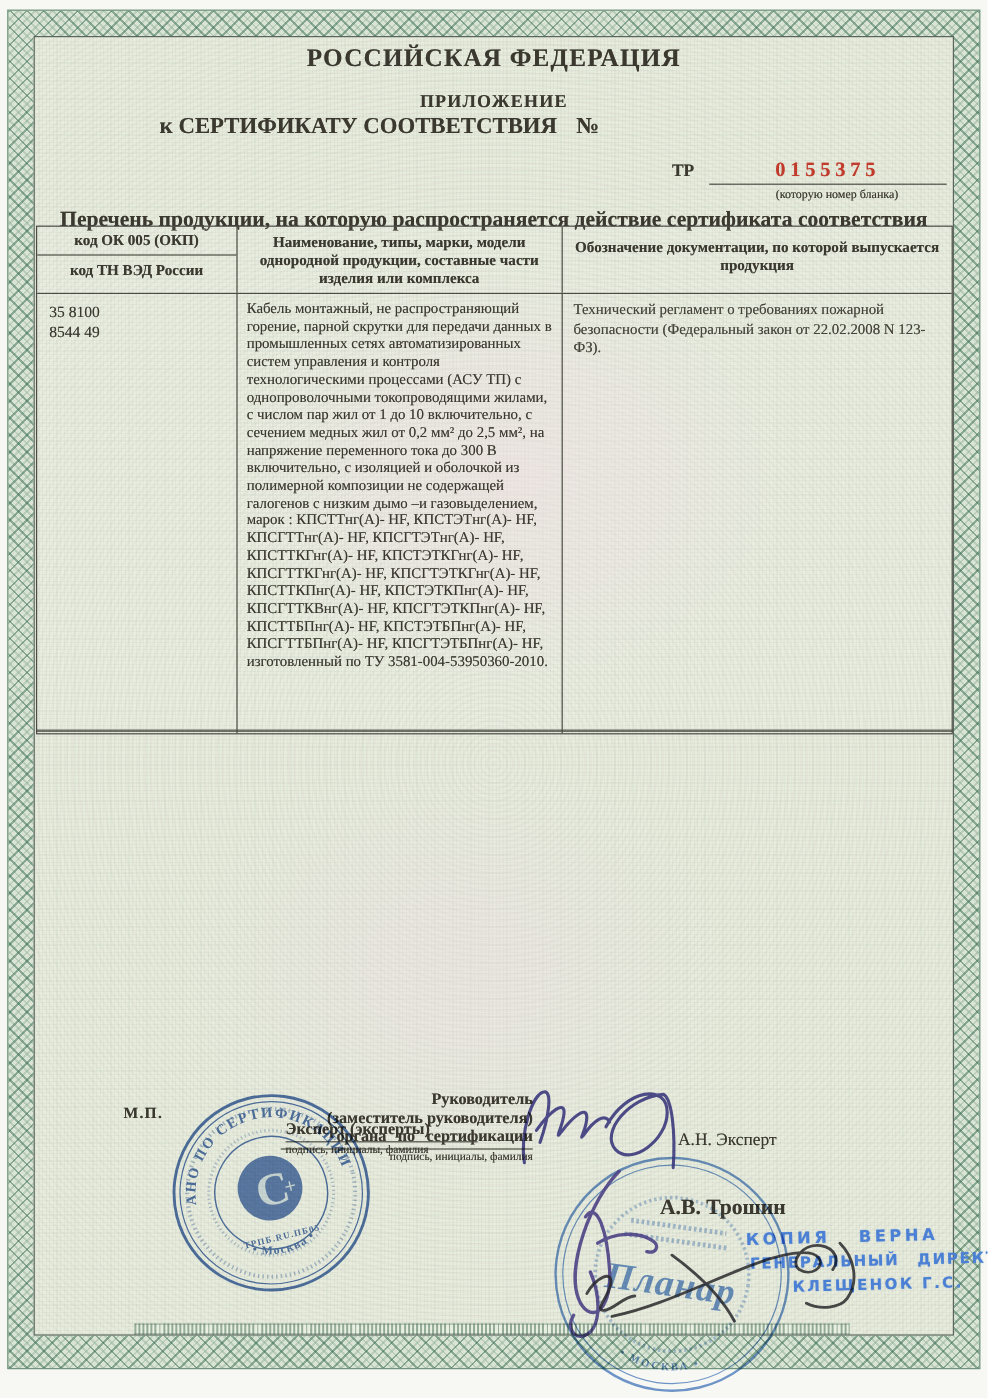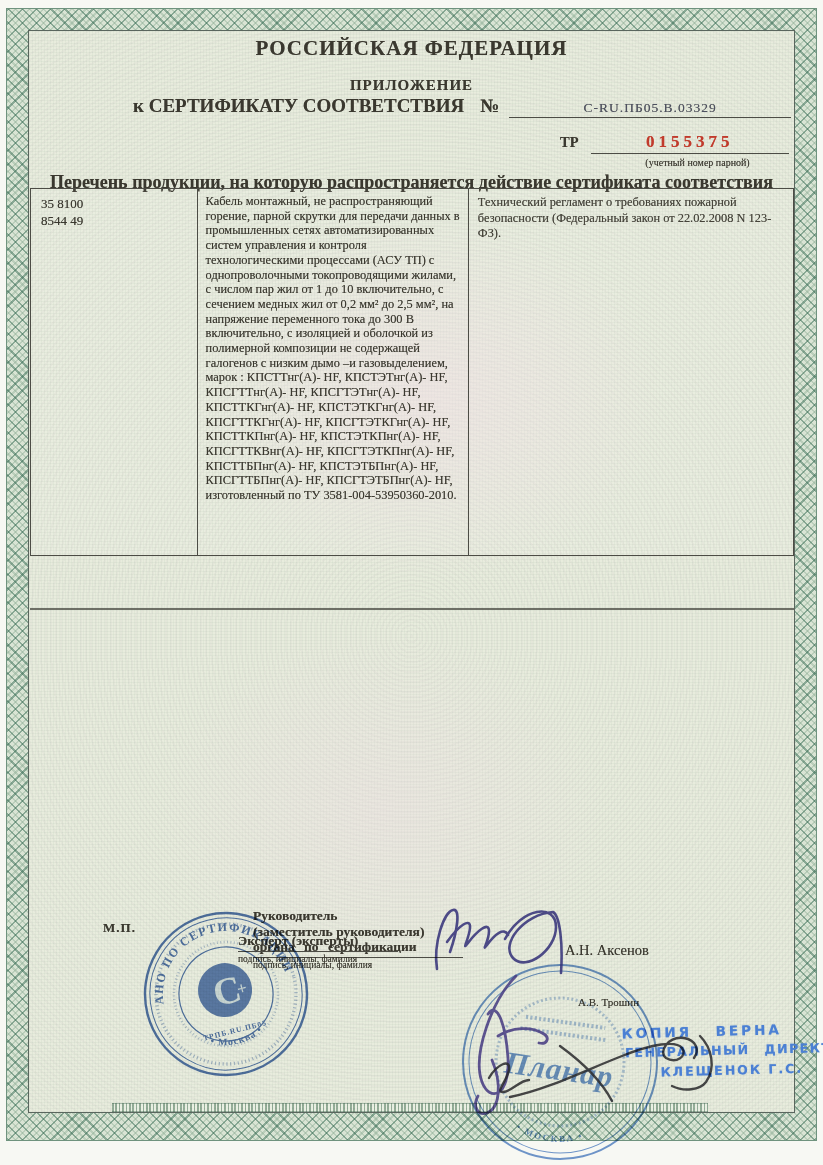--- a/index.html
+++ b/index.html
@@ -76,60 +76,67 @@
 
   <div class="frame"></div>
   <div class="inner"></div>
 
   <div class="abs ink b ctr" style="left:0;width:823px;top:77px;font-size:15px;letter-spacing:1px;">ПРИЛОЖЕНИЕ</div>
   <div class="abs ink b ctr" style="left:0;width:823px;top:36px;font-size:21px;letter-spacing:1px;">РОССИЙСКАЯ ФЕДЕРАЦИЯ</div>
 
   <div class="abs" style="left:133px;top:95px;right:32px;display:flex;align-items:baseline;">
     <span class="ink b" style="font-size:19px;">к СЕРТИФИКАТУ СООТВЕТСТВИЯ</span>
     <span class="ink b" style="font-size:19px;margin-left:16px;">№</span>
-    <span class="ink uline ctr" style="flex:1;margin-left:10px;font-size:13.5px;color:#4d5160;letter-spacing:1px;padding-bottom:1px;">C-RU.ПБ05.В.03329</span>
   </div>
 
   <div class="abs" style="left:560px;top:132px;right:34px;display:flex;align-items:baseline;">
     <span class="ink b" style="font-size:14.5px;">ТР</span>
     <span class="uline ctr" style="flex:1;margin-left:12px;font-size:17px;font-weight:bold;letter-spacing:4px;color:#c13b2c;text-shadow:0 0 .6px rgba(193,59,44,.6);padding-bottom:1px;text-align:center;">0155375</span>
   </div>
-  <div class="abs ink ctr" style="left:600px;width:195px;top:157px;font-size:10px;">(учетный номер парной)</div>
+  <div class="abs ink ctr" style="left:600px;width:195px;top:157px;font-size:10px;">(которую номер бланка)</div>
 
   <div class="abs ink b ctr" style="left:0;width:823px;top:172px;font-size:18px;">Перечень продукции, на которую распространяется действие сертификата соответствия</div>
 
   <div class="tbl">
+    <div class="trow hdr">
+      <div class="cell c1" style="padding:0;">
+        <div class="hcell ink" style="border-bottom:1.2px solid #4c4c45;padding:4px 4px;">код ОК 005 (ОКП)</div>
+        <div class="hcell ink" style="padding:5px 4px;">код ТН ВЭД России</div>
+      </div>
+      <div class="cell c2 hcell ink" style="padding-top:6px;">Наименование, типы, марки, модели однородной продукции, составные части изделия или комплекса</div>
+      <div class="cell c3 hcell ink" style="padding-top:10px;">Обозначение документации, по которой выпускается продукция</div>
+    </div>
     <div class="trow body-row">
       <div class="cell c1 codes ink">
         <div>35 8100</div>
         <div>8544 49</div>
       </div>
       <div class="cell c2 desc ink">Кабель монтажный, не распространяющий горение, парной скрутки для передачи данных в промышленных сетях автоматизированных систем управления и контроля технологическими процессами (АСУ ТП) с однопроволочными токопроводящими жилами, с числом пар жил от 1 до 10 включительно, с сечением медных жил от 0,2 мм² до 2,5 мм², на напряжение переменного тока до 300 В включительно, с изоляцией и оболочкой из полимерной композиции не содержащей галогенов с низким дымо –и газовыделением, марок : КПСТТнг(А)- HF, КПСТЭТнг(А)- HF, КПСГТТнг(А)- HF, КПСГТЭТнг(А)- HF, КПСТТКГнг(А)- HF, КПСТЭТКГнг(А)- HF, КПСГТТКГнг(А)- HF, КПСГТЭТКГнг(А)- HF, КПСТТКПнг(А)- HF, КПСТЭТКПнг(А)- HF, КПСГТТКВнг(А)- HF, КПСГТЭТКПнг(А)- HF, КПСТТБПнг(А)- HF, КПСТЭТБПнг(А)- HF, КПСГТТБПнг(А)- HF, КПСГТЭТБПнг(А)- HF, изготовленный по ТУ 3581-004-53950360-2010.</div>
       <div class="cell c3 doccol ink">Технический регламент о требованиях пожарной безопасности (Федеральный закон от 22.02.2008 N 123-ФЗ).</div>
     </div>
   </div>
 
   <div class="abs" style="left:30px;right:29px;top:608px;height:0;border-top:2px solid rgba(70,70,62,.75);"></div>
 
   <div class="abs ink b" style="left:103px;top:920px;font-size:13px;letter-spacing:1px;">М.П.</div>
 
-  <div class="abs" style="left:253px;top:908px;width:210px;">
+  <div class="abs" style="left:234px;top:908px;width:210px;text-align:right;">
     <div class="ink b" style="font-size:13.5px;line-height:15.5px;">Руководитель</div>
     <div class="ink b" style="font-size:13.5px;line-height:15.5px;">(заместитель руководителя)</div>
     <div class="ink b" style="font-size:13.5px;line-height:15.5px;word-spacing:6px;border-bottom:1.4px solid #4c4c45;padding-bottom:2px;">органа по сертификации</div>
     <div class="ink" style="font-size:9.5px;margin-top:2px;">подпись, инициалы, фамилия</div>
   </div>
 
   <div class="abs" style="left:238px;top:933px;width:210px;">
     <div class="ink b" style="font-size:13.5px;line-height:16px;border-bottom:1.4px solid #4c4c45;padding-bottom:2px;width:160px;">Эксперт (эксперты)</div>
     <div class="ink" style="font-size:9.5px;margin-top:2px;">подпись, инициалы, фамилия</div>
   </div>
 
-  <div class="abs ink" style="left:565px;top:942px;font-size:14.5px;">А.Н. Аксенов</div>
-  <div class="abs ink" style="left:578px;top:996px;font-size:11px;">А.В. Трошин</div>
+  <div class="abs ink" style="left:565px;top:942px;font-size:14.5px;">А.Н. Эксперт</div>
+  <div class="abs ink" style="left:550px;top:996px;font-size:18px;font-weight:bold;">А.В. Трошин</div>
 
   <div class="microprint"></div>
 
   <svg class="abs" style="left:138px;top:906px;mix-blend-mode:multiply;opacity:.88;" width="176" height="176" viewBox="0 0 176 176">
     <g transform="rotate(-14 88 88)" fill="none" stroke="#3c63a8">
       <circle cx="88" cy="88" r="81" stroke-width="2.4"></circle>
       <circle cx="88" cy="88" r="76" stroke-width="1"></circle>
       <circle cx="88" cy="88" r="70" stroke-width="3.4" stroke-dasharray="1.2 2.6" opacity=".45"></circle>
       <circle cx="88" cy="88" r="47" stroke-width="1.2"></circle>
       <circle cx="88" cy="88" r="52" stroke-width="2.6" stroke-dasharray="1 2.4" opacity=".4"></circle>

